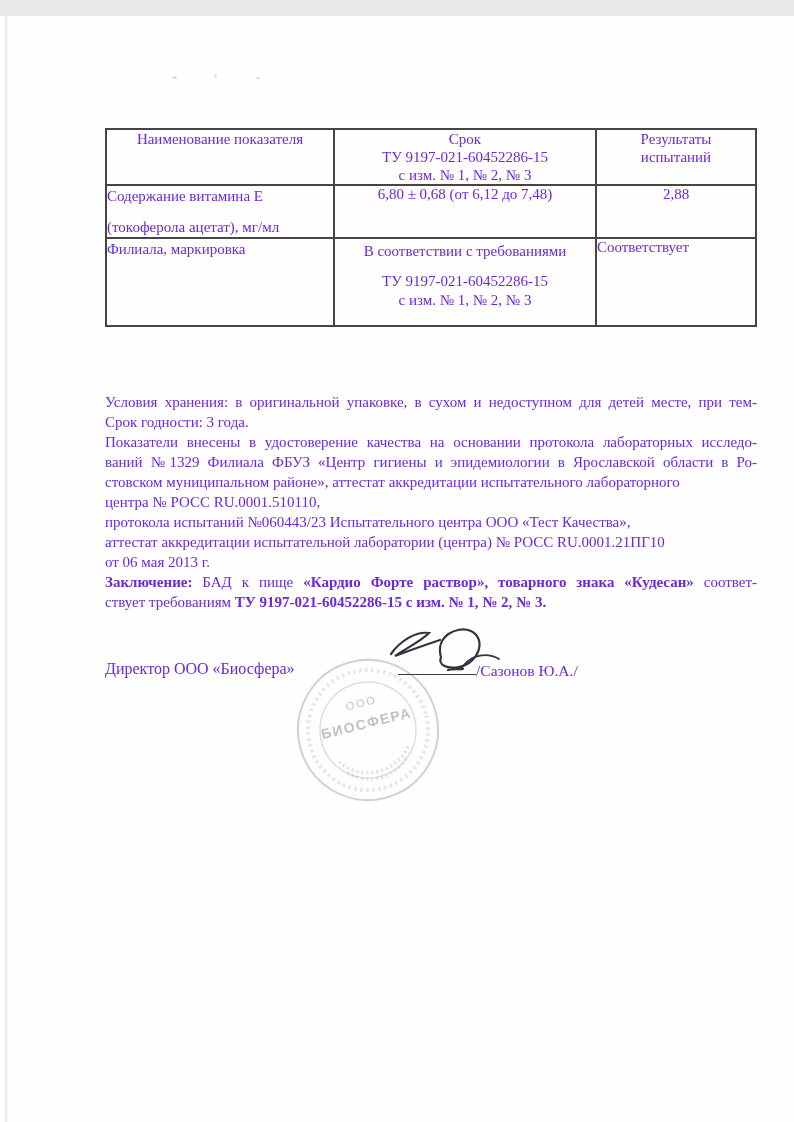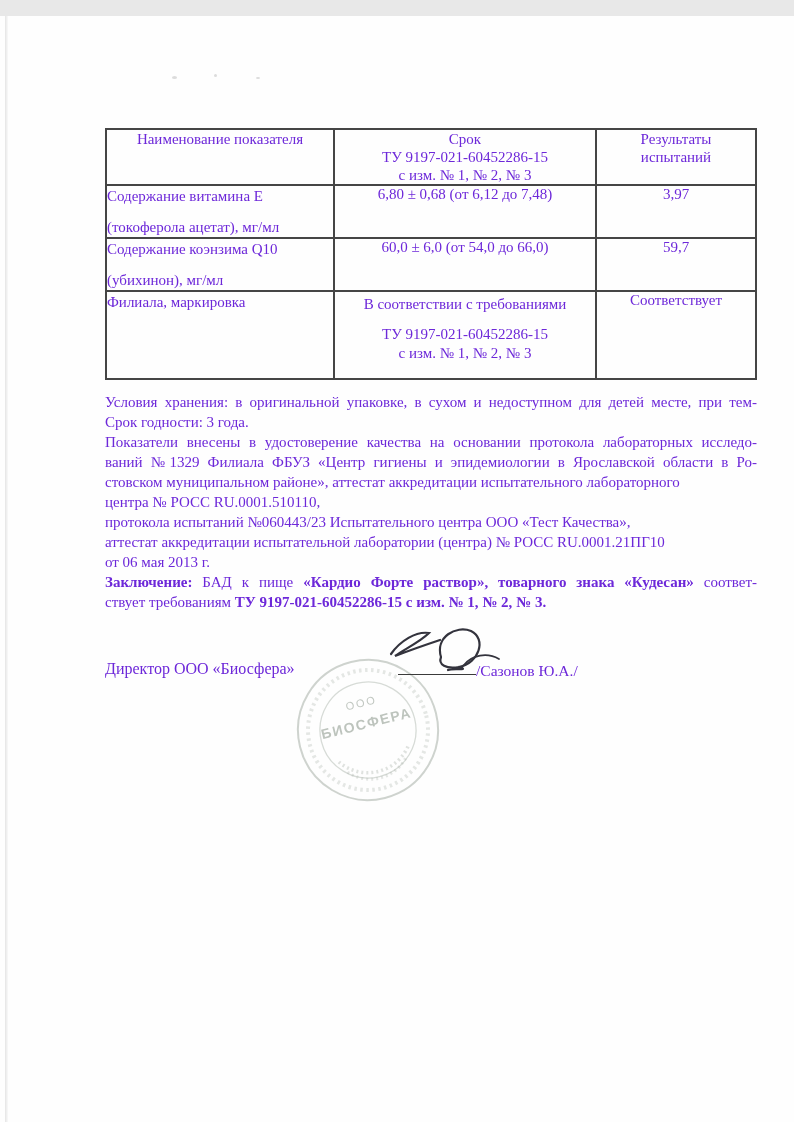--- a/index.html
+++ b/index.html
@@ -34,21 +34,21 @@
   .namecell .l1{line-height:20px;}
   .namecell .l2{line-height:20px;margin-top:11px;}
   .valcell{vertical-align:bottom;text-align:center;}
   .r1 td{height:51px;}
   .r2 td{height:50px;}
   .r3 td{height:86px;}
   .normwrap{padding:3px 2px 0 2px;text-align:center;}
   .normwrap .n1{line-height:19px;}
   .normwrap .n2{line-height:19px;margin-top:11px;}
   .normwrap .n3{line-height:19px;}
-  .midcell{vertical-align:middle;text-align:center;border-radius:18px;}
+  .midcell{vertical-align:middle;text-align:left;border-radius:18px;}
   
   .bodytext{
     position:absolute;left:105px;top:376px;width:652px;
     font-size:15px;
   }
   .bline{height:20px;line-height:20px;white-space:nowrap;}
   .bline.jst{white-space:normal;text-align:justify;text-align-last:justify;overflow:hidden;}
   .b{font-weight:bold;}
   
   .director-row{position:absolute;left:105px;top:644px;width:652px;height:20px;font-size:16px;}
@@ -88,33 +88,21 @@
     </tr>
     <tr class="r1">
       <td class="namecell">
         <div class="l1">Содержание витамина Е</div>
         <div class="l2">(токоферола ацетат), мг/мл</div>
       </td>
       <td class="valcell">
         <div style="padding-bottom:7px;">6,80 ± 0,68 (от 6,12 до 7,48)</div>
       </td>
       <td class="valcell">
-        <div style="padding-bottom:13px;">3,97</div>
-      </td>
-    </tr>
-    <tr class="r2">
-      <td class="namecell">
-        <div class="l1">Содержание коэнзима Q10</div>
-        <div class="l2">(убихинон), мг/мл</div>
-      </td>
-      <td class="valcell">
-        <div style="padding-bottom:6px;">60,0 ± 6,0 (от 54,0 до 66,0)</div>
-      </td>
-      <td class="valcell">
-        <div style="padding-bottom:11px;">59,7</div>
+        <div style="padding-bottom:13px;">2,88</div>
       </td>
     </tr>
     <tr class="r3">
       <td class="namecell">
         <div class="l1">Филиала, маркировка</div>
       </td>
       <td>
         <div class="normwrap">
           <div class="n1">В соответствии с требованиями</div>
           <div class="n2">ТУ 9197-021-60452286-15</div>

